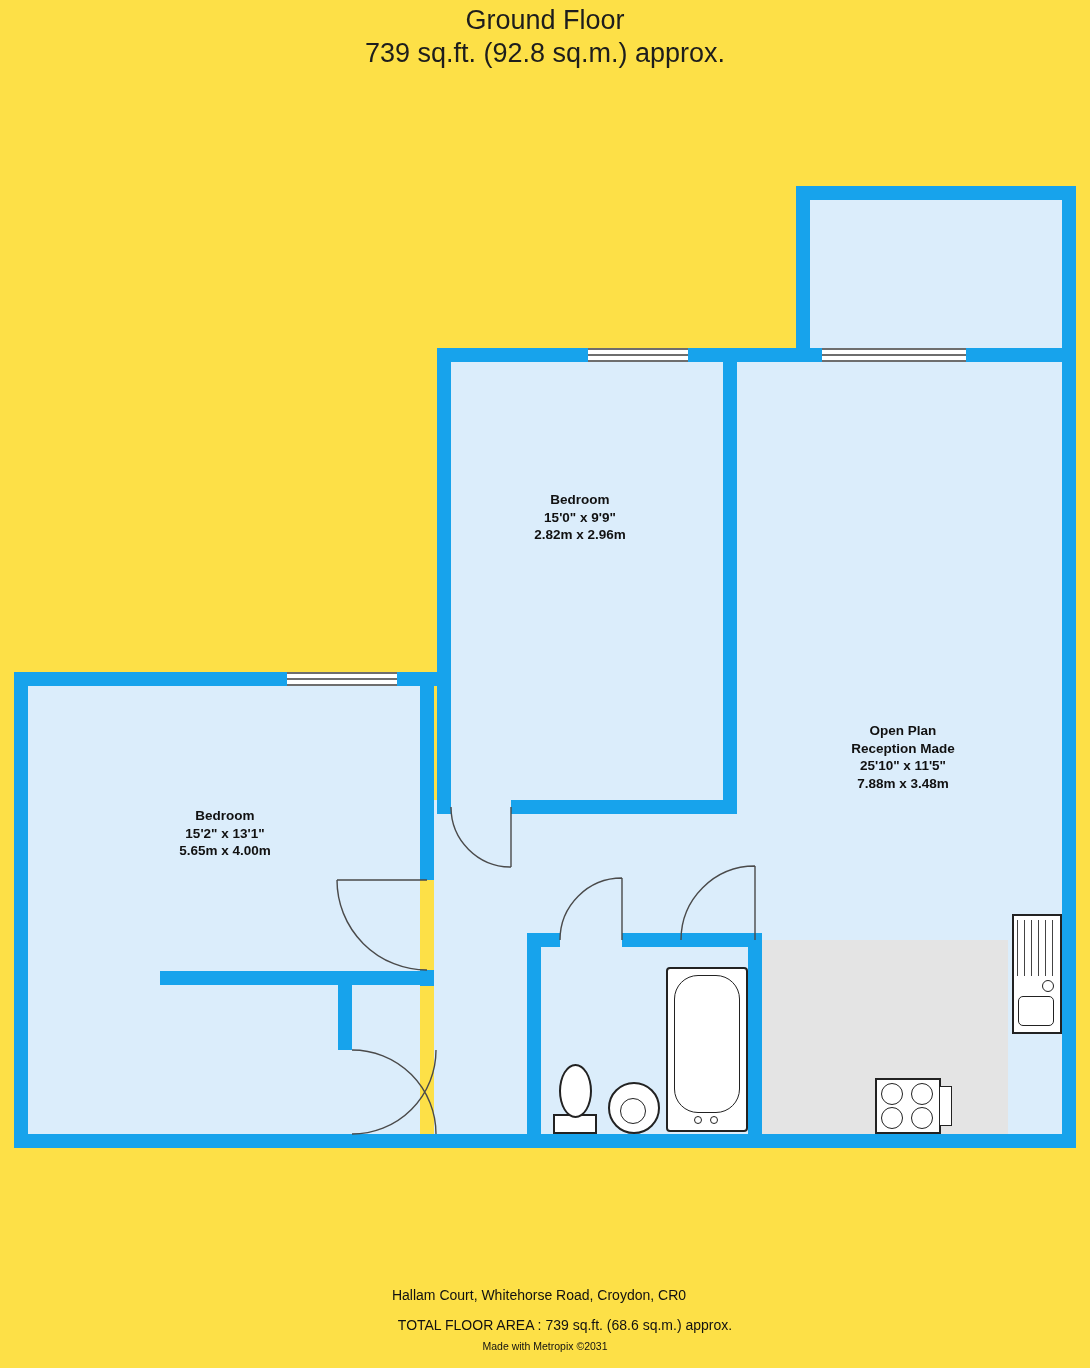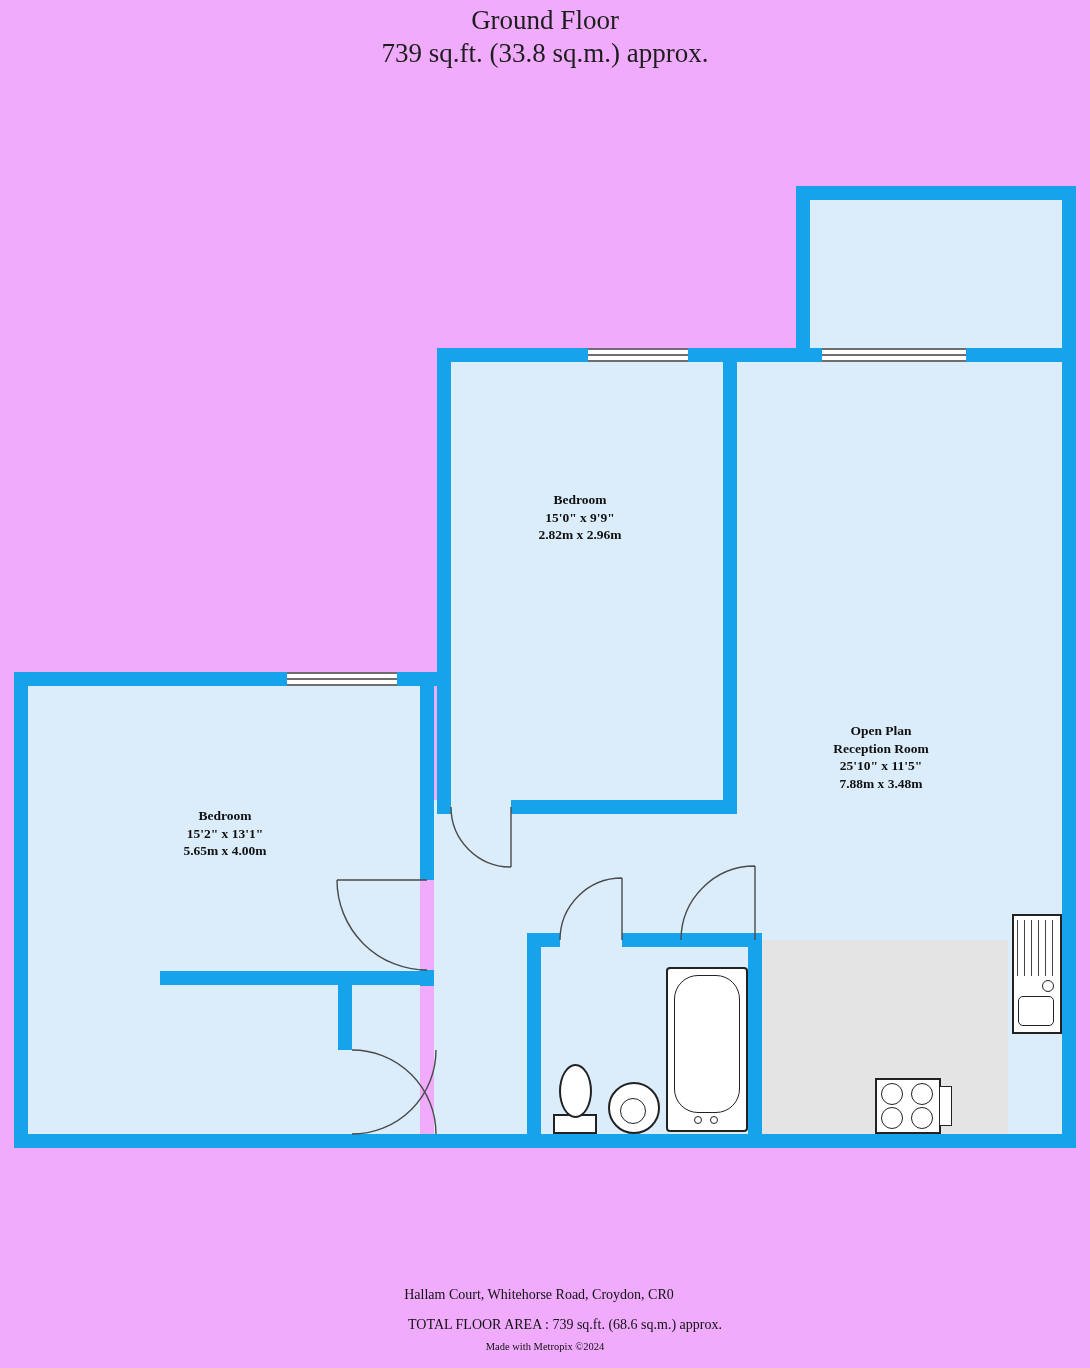--- a/index.html
+++ b/index.html
@@ -1,17 +1,17 @@
 <!DOCTYPE html>
 <html><head>
 <meta charset="utf-8">
 <style>
   html,body{margin:0;padding:0;background:#fff;}
-  .canvas{position:relative;width:1090px;height:1368px;background:#f0abfc;overflow:hidden;
-          font-family:Liberation Serif, serif;--wall:#17A3EC;--fill:#DBEDFB;}
+  .canvas{position:relative;width:1090px;height:1368px;background:#fde047;overflow:hidden;
+          font-family:Liberation Sans, sans-serif;--wall:#17A3EC;--fill:#DBEDFB;}
   .title{position:absolute;top:4px;left:0;right:0;text-align:center;
          font-size:27px;line-height:1.22;color:#1d1d1d;}
   .watermark{position:absolute;left:45px;top:490px;font-size:360px;font-weight:bold;
              line-height:1;color:rgba(107,107,107,0.20);white-space:nowrap;pointer-events:none;}
   .fill{position:absolute;background:var(--fill);}
   .gray{position:absolute;background:#E4E4E4;}
   .w{position:absolute;display:block;background:var(--wall);}
   .win{position:absolute;display:block;background:#fff;border-top:2px solid #6e6e6e;
        border-bottom:2px solid #6e6e6e;box-sizing:border-box;}
   .win .mid{position:absolute;display:block;left:0;right:0;top:50%;height:1.5px;margin-top:-1px;background:#6e6e6e;}
@@ -27,21 +27,21 @@
   .disc{font-size:10.5px;line-height:1.3;margin:0;}
   .stripes{background:repeating-linear-gradient(90deg,#444 0 1.5px,#fff 1.5px 7px) !important;border:none !important;}
 </style>
 </head>
 <body>
 
 <div class="canvas" style="--wall: #17A3EC; --fill: #DBEDFB;">
 
   <div class="title">
     <div>Ground Floor</div>
-    <div>739 sq.ft. (33.8 sq.m.) approx.</div>
+    <div>739 sq.ft. (92.8 sq.m.) approx.</div>
   </div>
 
   <i class="fill" style="left:810px;top:200px;width:252px;height:148px"></i>
   <i class="fill" style="left:451px;top:362px;width:272px;height:452px"></i>
   <i class="fill" style="left:737px;top:362px;width:325px;height:772px"></i>
   <i class="fill" style="left:28px;top:686px;width:392px;height:448px"></i>
   <i class="fill" style="left:434px;top:800px;width:314px;height:334px"></i>
   <i class="gray" style="left:762px;top:940px;width:246px;height:194px"></i>
 
 
@@ -115,31 +115,31 @@
     <i class="stripes" style="left:5px;top:6px;width:40px;height:56px"></i>
     <i class="round" style="left:30px;top:66px;width:12px;height:12px;border-width:1.5px"></i>
     <i style="left:6px;top:82px;width:36px;height:30px;border-radius:5px;border-width:1.5px"></i>
   </div>
 
   <div class="room-label" style="left:470px;top:491px">
     <div>Bedroom</div>
     <div>15'0" x 9'9"</div>
     <div>2.82m x 2.96m</div>
   </div>
-  <div class="room-label" style="left:771px;top:722px">
+  <div class="room-label" style="left:793px;top:722px">
     <div>Open Plan</div>
-    <div>Reception Room</div>
+    <div>Reception Made</div>
     <div>25'10" x 11'5"</div>
     <div>7.88m x 3.48m</div>
   </div>
   <div class="room-label" style="left:115px;top:807px">
     <div>Bedroom</div>
     <div>15'2" x 13'1"</div>
     <div>5.65m x 4.00m</div>
   </div>
 
   <div class="footer">
     <p class="addr">Hallam Court, Whitehorse Road, Croydon, CR0</p>
     <p class="total">TOTAL FLOOR AREA : 739 sq.ft. (68.6 sq.m.) approx.</p>
-    <p class="disc">Made with Metropix ©2024</p>
+    <p class="disc">Made with Metropix ©2031</p>
   </div>
 
 </div>
 
 </body></html>

